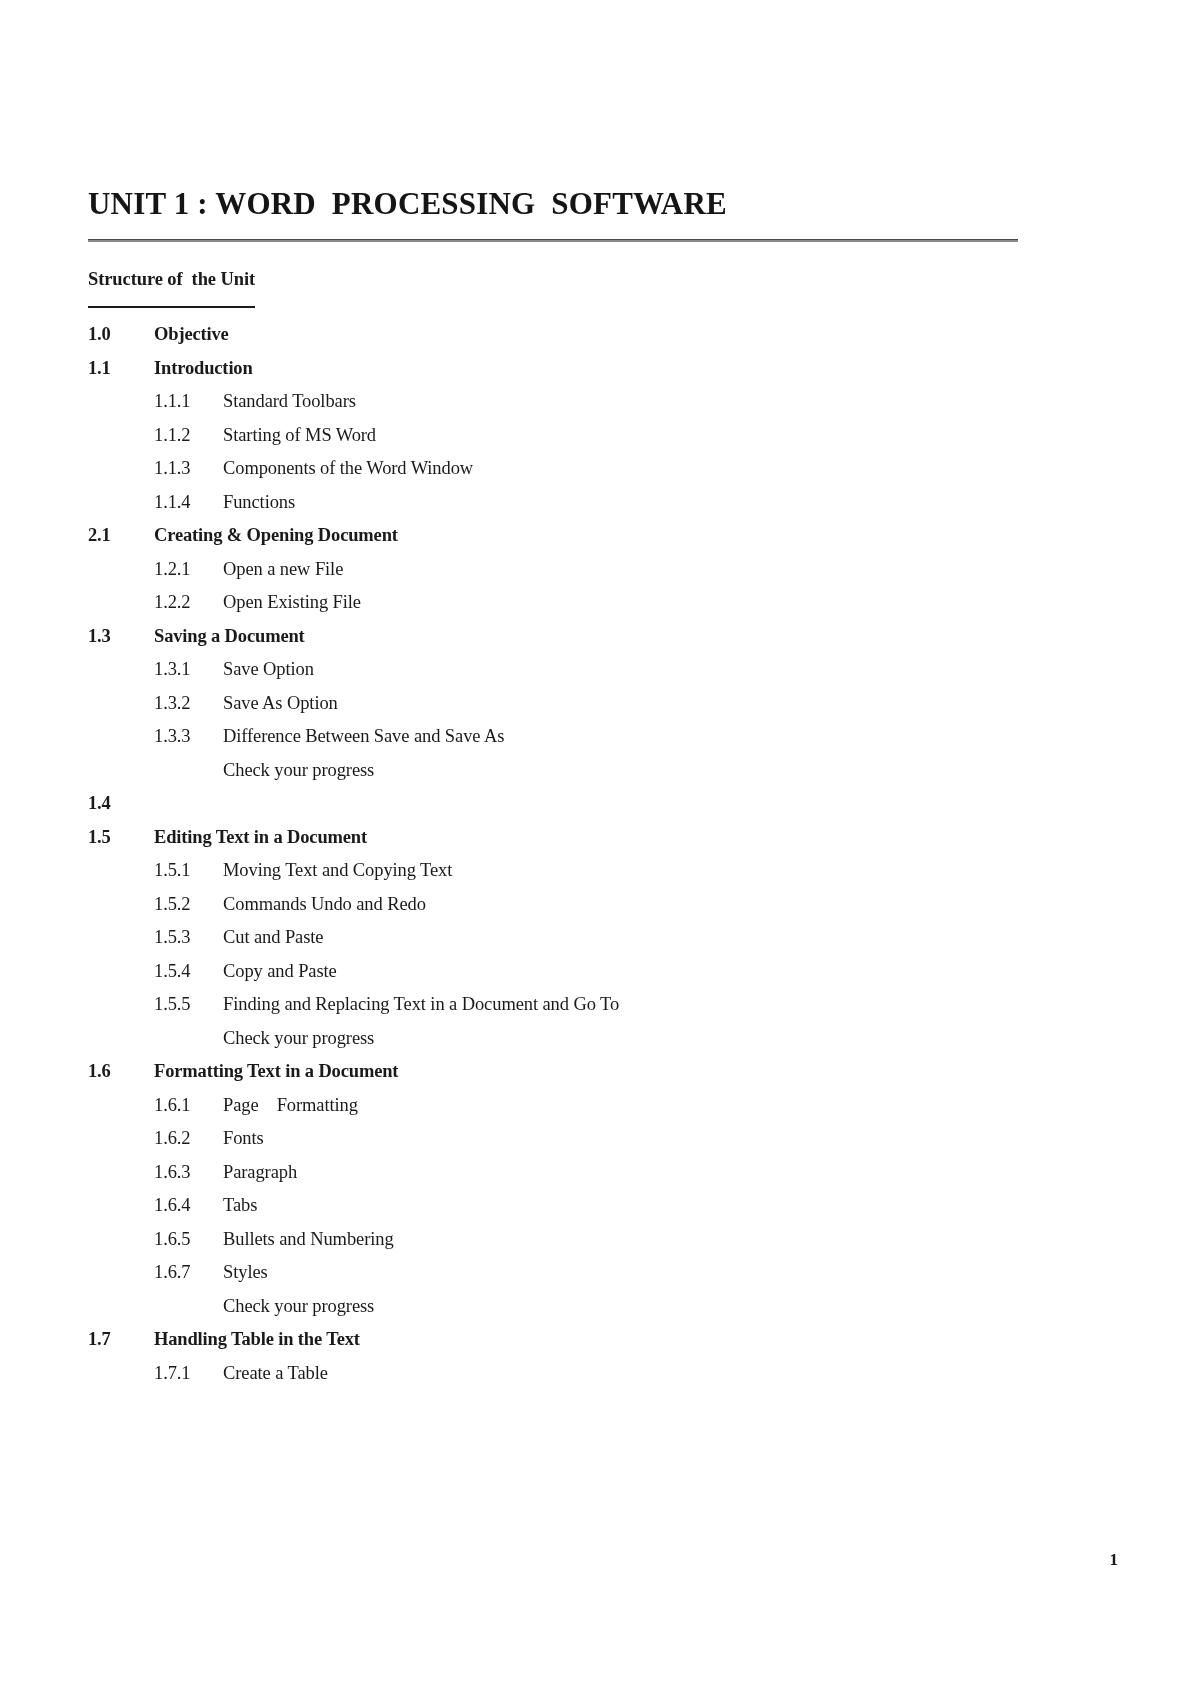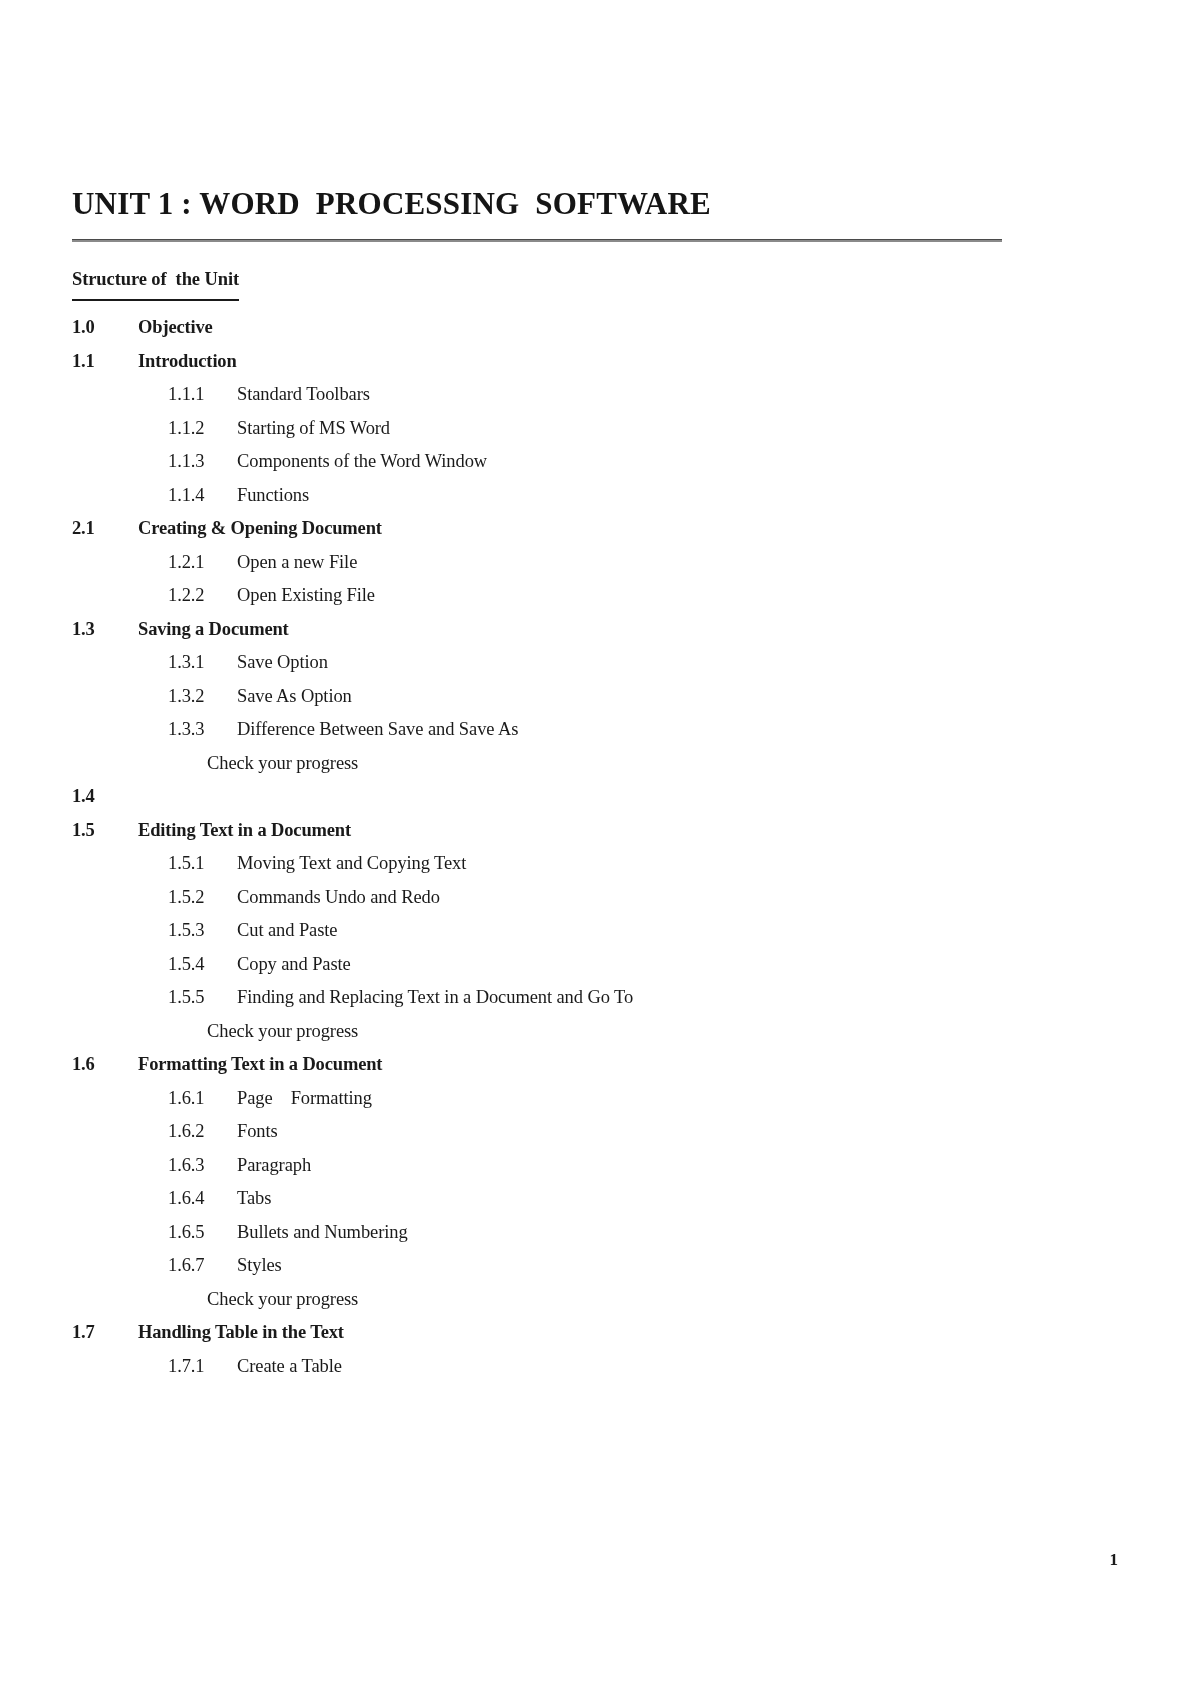--- a/index.html
+++ b/index.html
@@ -21,21 +21,21 @@
     position: absolute;
     left: 0;
     top: 0;
     width: 1200px;
     height: 1698px;
     background: #ffffff;
   }
 
   .content {
     position: absolute;
-    left: 72px;
+    left: 88px;
     top: 186px;
     width: 960px;
   }
 
   
   .unit-title {
     font-size: 31px;
     font-weight: bold;
     letter-spacing: 0.2px;
     line-height: 1.15;
@@ -53,21 +53,21 @@
     box-sizing: border-box;
   }
 
   
   .structure-heading {
     margin-top: 27px;
     font-size: 18.5px;
     font-weight: bold;
     display: inline-block;
     border-bottom: 2px solid #1a1a1a;
-    padding-bottom: 9px;
+    padding-bottom: 16px;
     white-space: pre;
     letter-spacing: -0.1px;
   }
 
   
   .toc {
     margin-top: 10px;
   }
 
   .toc-row {
@@ -100,21 +100,21 @@
   }
 
   
   .level-2 {
     font-size: 18.5px;
     font-weight: normal;
     letter-spacing: -0.1px;
   }
   .level-2 .num {
     width: 69px;
-    margin-left: 96px;
+    margin-left: 66px;
   }
 
   
   .level-note {
     font-size: 18.5px;
     font-weight: normal;
     letter-spacing: -0.1px;
   }
   .level-note .num {
     width: 69px;

